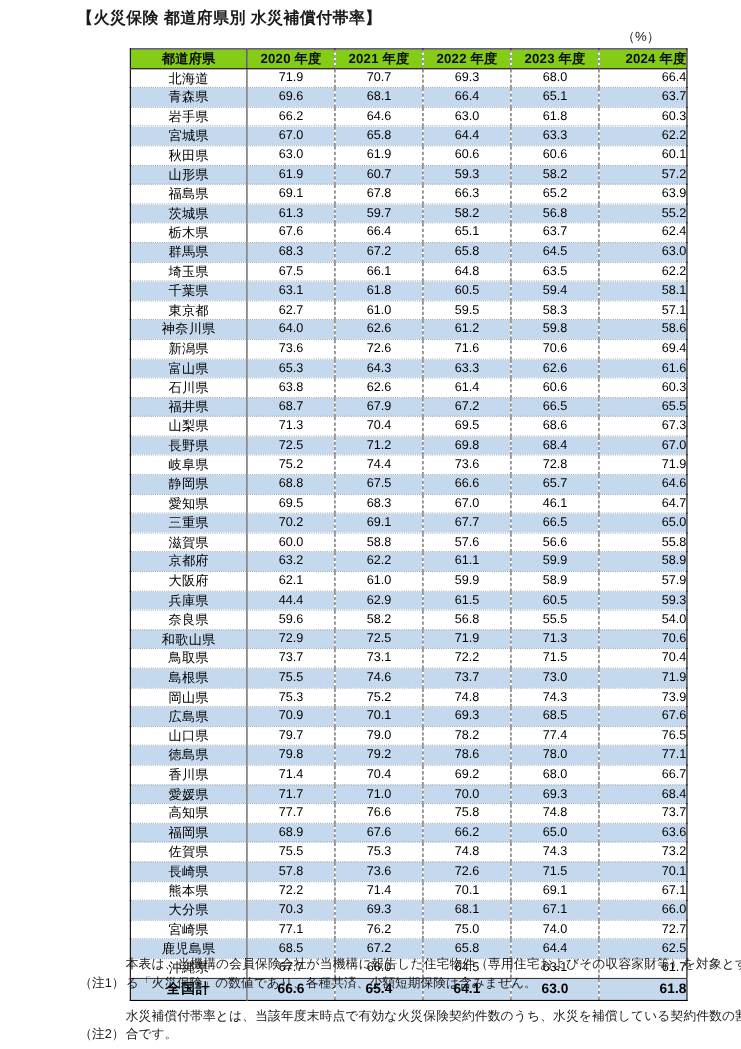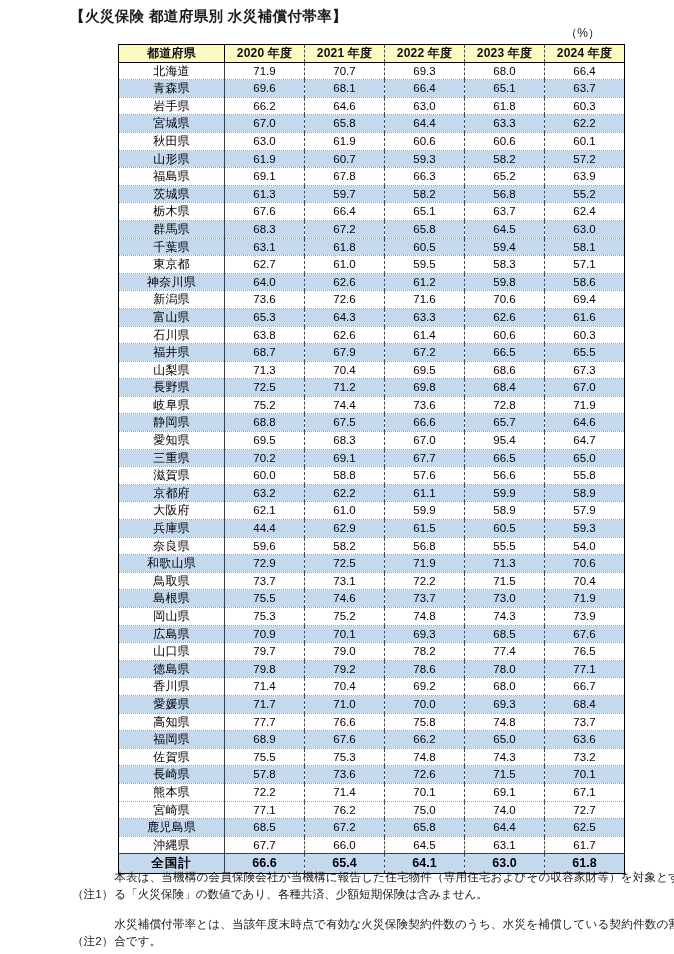--- a/index.html
+++ b/index.html
@@ -74,30 +74,31 @@
     vertical-align: middle;
     border-right: 1px dashed #4a4a4a;
     box-sizing: border-box;
     overflow: hidden;
     white-space: nowrap;
   }
 
   table.data th:last-child,
   table.data td:last-child {
     border-right: none;
+    text-align: right;
   }
 
   
   table.data {
     border: 1.6px solid #000000;
   }
 
   
   thead th {
-    background: #fef9c3;
+    background: #84cc16;
     font-weight: 700;
     font-size: 12px;
     height: 18px;
     line-height: 18px;
     letter-spacing: 0.2px;
     border-bottom: 1.6px solid #000000;
     border-right: 1px solid #3c3c3c;
     color: #0d0d0d;
   }
   thead th.pref-head {
@@ -271,20 +272,28 @@
             <td>62.4</td>
           </tr>
           <tr class="row-even">
             <td class="pref-cell">群馬県</td>
             <td>68.3</td>
             <td>67.2</td>
             <td>65.8</td>
             <td>64.5</td>
             <td>63.0</td>
           </tr>
+          <tr class="row-odd">
+            <td class="pref-cell">埼玉県</td>
+            <td>67.5</td>
+            <td>66.1</td>
+            <td>64.8</td>
+            <td>63.5</td>
+            <td>62.2</td>
+          </tr>
           <tr class="row-even">
             <td class="pref-cell">千葉県</td>
             <td>63.1</td>
             <td>61.8</td>
             <td>60.5</td>
             <td>59.4</td>
             <td>58.1</td>
           </tr>
           <tr class="row-odd">
             <td class="pref-cell">東京都</td>
@@ -364,21 +373,21 @@
             <td>67.5</td>
             <td>66.6</td>
             <td>65.7</td>
             <td>64.6</td>
           </tr>
           <tr class="row-odd">
             <td class="pref-cell">愛知県</td>
             <td>69.5</td>
             <td>68.3</td>
             <td>67.0</td>
-            <td>95.4</td>
+            <td>46.1</td>
             <td>64.7</td>
           </tr>
           <tr class="row-even">
             <td class="pref-cell">三重県</td>
             <td>70.2</td>
             <td>69.1</td>
             <td>67.7</td>
             <td>66.5</td>
             <td>65.0</td>
           </tr>
@@ -526,20 +535,28 @@
             <td>71.5</td>
             <td>70.1</td>
           </tr>
           <tr class="row-odd">
             <td class="pref-cell">熊本県</td>
             <td>72.2</td>
             <td>71.4</td>
             <td>70.1</td>
             <td>69.1</td>
             <td>67.1</td>
+          </tr>
+          <tr class="row-even">
+            <td class="pref-cell">大分県</td>
+            <td>70.3</td>
+            <td>69.3</td>
+            <td>68.1</td>
+            <td>67.1</td>
+            <td>66.0</td>
           </tr>
           <tr class="row-odd">
             <td class="pref-cell">宮崎県</td>
             <td>77.1</td>
             <td>76.2</td>
             <td>75.0</td>
             <td>74.0</td>
             <td>72.7</td>
           </tr>
           <tr class="row-even">

